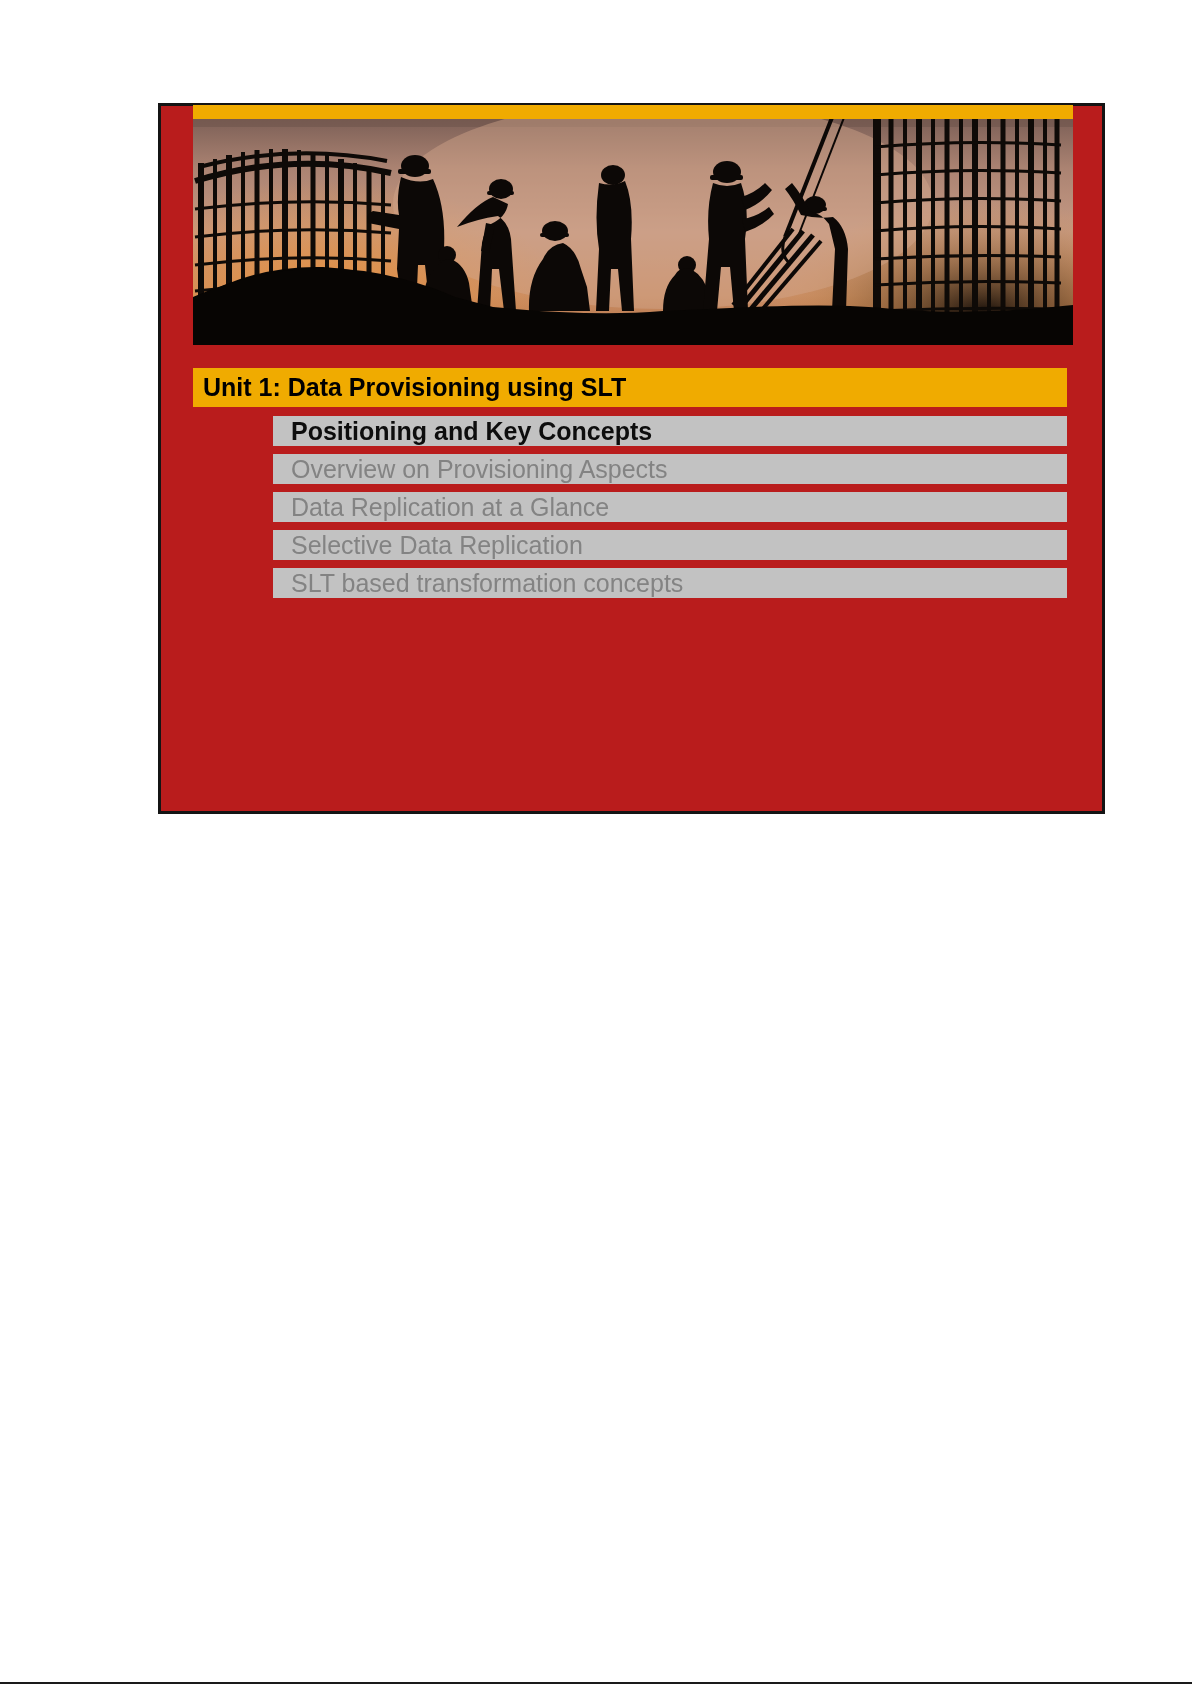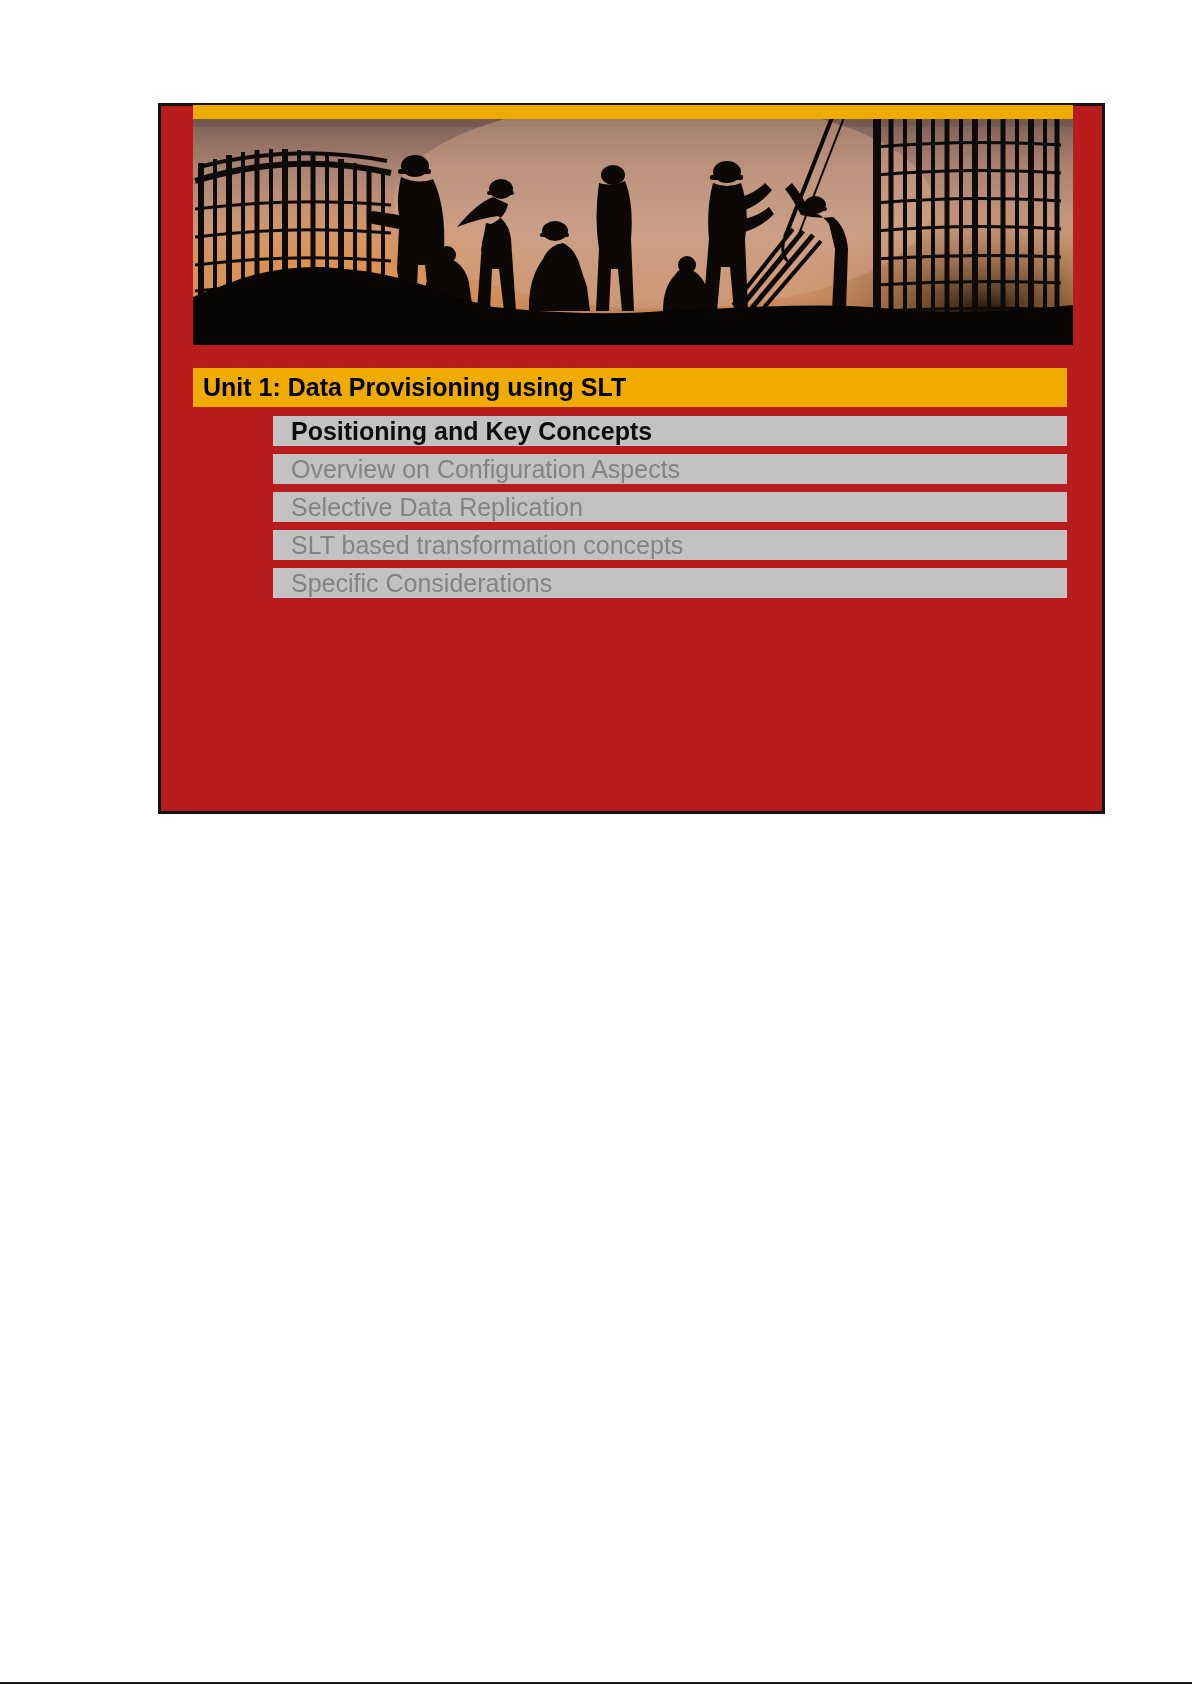--- a/index.html
+++ b/index.html
@@ -199,29 +199,29 @@
 
     <div class="title-bar">
       <span class="title-text">Unit 1: Data Provisioning using SLT</span>
     </div>
 
     <div class="agenda">
       <div class="agenda-item active">
         <span>Positioning and Key Concepts</span>
       </div>
       <div class="agenda-item">
-        <span>Overview on Configuration Aspects</span>
+        <span>Overview on Provisioning Aspects</span>
+      </div>
+      <div class="agenda-item">
+        <span>Data Replication at a Glance</span>
       </div>
       <div class="agenda-item">
         <span>Selective Data Replication</span>
       </div>
       <div class="agenda-item">
         <span>SLT based transformation concepts</span>
-      </div>
-      <div class="agenda-item">
-        <span>Specific Considerations</span>
       </div>
     </div>
 
   </div>
 
   <div class="page-bottom-edge"></div>
 </div>
 
 </body></html>

